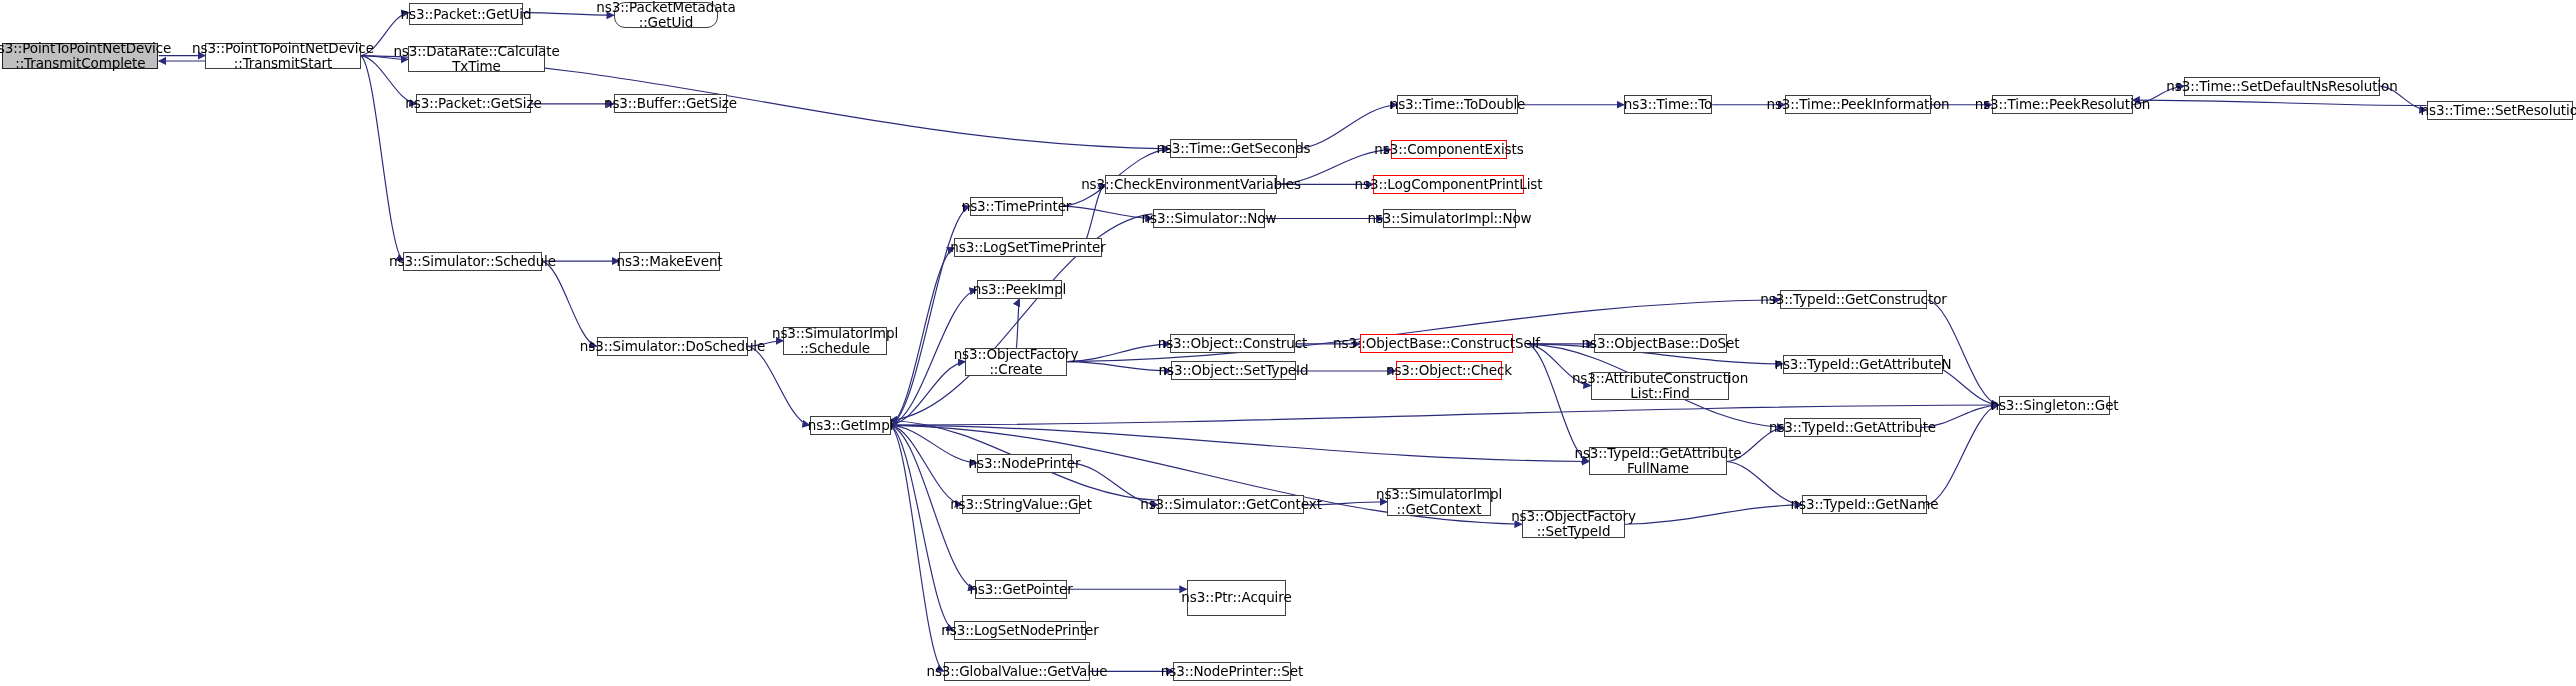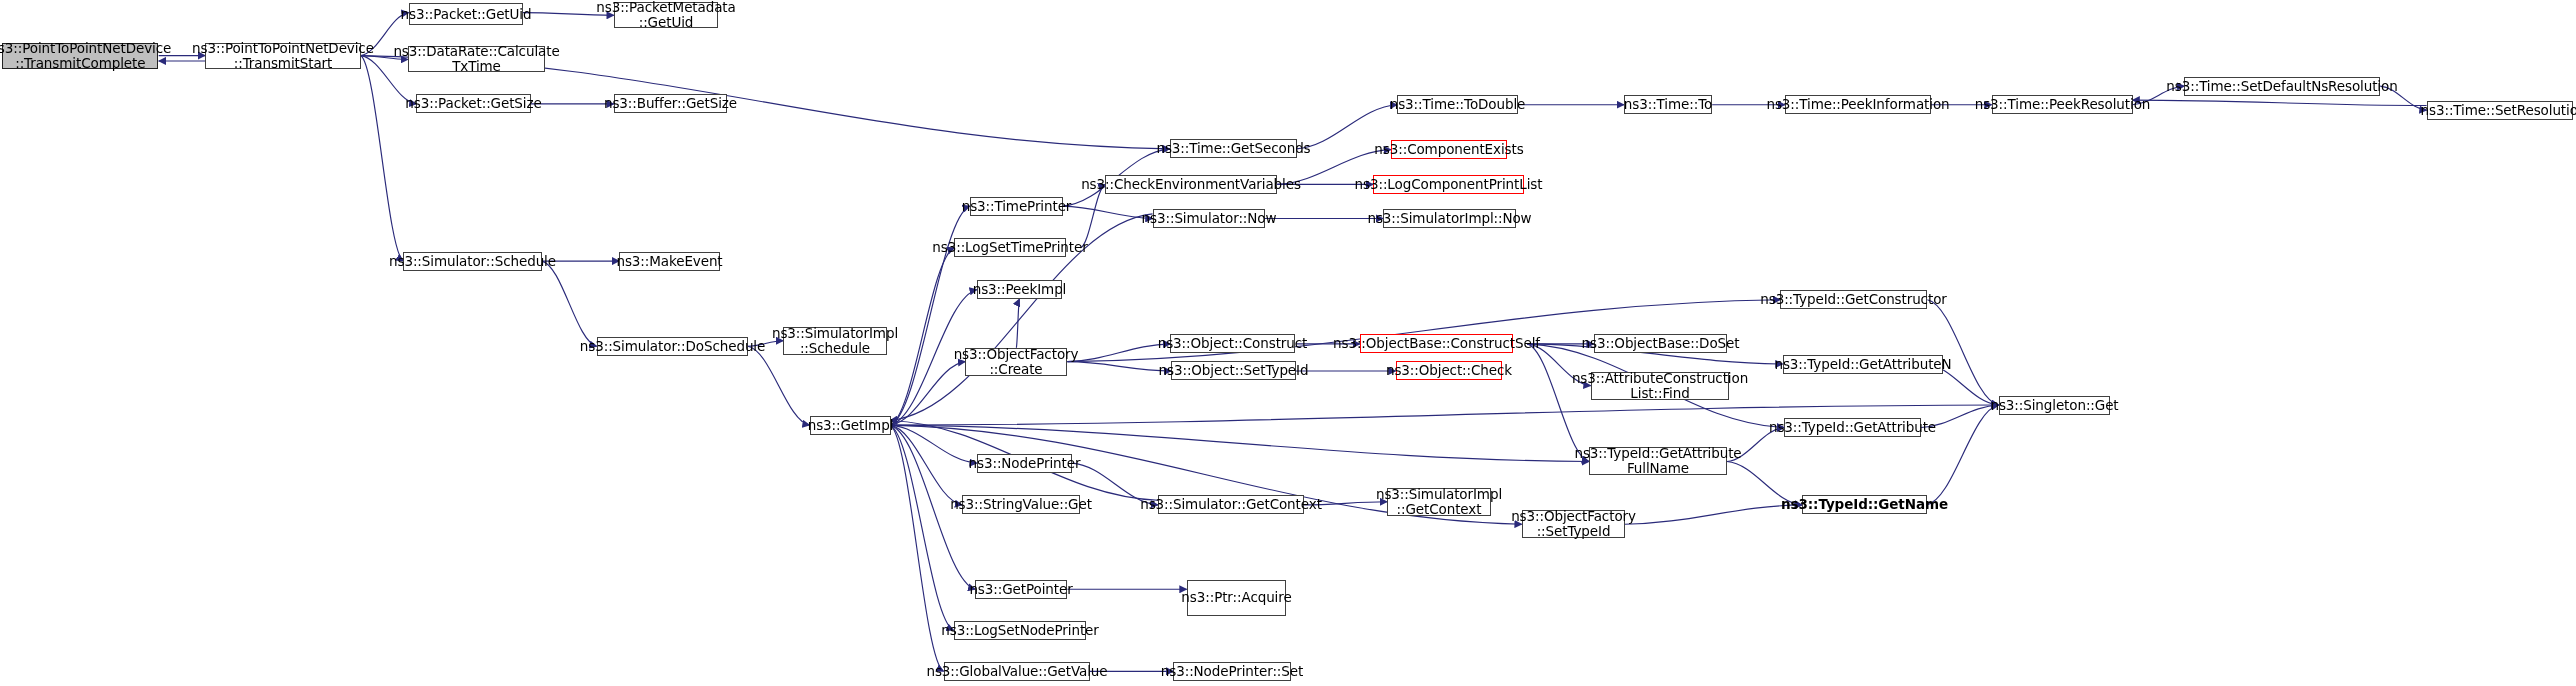--- a/index.html
+++ b/index.html
@@ -122,21 +122,21 @@
         <path d="M 1379 761 C 1436.75 761, 1475.25 761, 1533 761" fill="none" stroke="#2a2a7a" stroke-width="1.5" marker-end="url(#arrow)"></path>
         <path d="M 1407 867 C 1447.875 867, 1475.125 867, 1516 867" fill="none" stroke="#2a2a7a" stroke-width="1.5" marker-end="url(#arrow)"></path>
       </g>
   </svg>
   <div id="nodes">
       <div class="node current" style="left: 2.3px; top: 43px; width: 156px; height: 25.5px;">ns3::PointToPointNetDevice
 ::TransmitComplete</div>
       <div class="node" style="left: 205px; top: 43px; width: 156px; height: 25.5px;">ns3::PointToPointNetDevice
 ::TransmitStart</div>
       <div class="node" style="left: 409px; top: 3.1px; width: 114px; height: 22px;">ns3::Packet::GetUid</div>
-      <div class="node" style="left: 614px; top: 2.3px; width: 104px; height: 25.5px;">ns3::PacketMetadata
+      <div class="node" style="left: 614px; top: 2.3px; width: 104px; height: 25.5px; border-radius: 11px;">ns3::PacketMetadata
 ::GetUid</div>
       <div class="node" style="left: 408px; top: 46px; width: 137px; height: 25.5px;">ns3::DataRate::Calculate
 TxTime</div>
       <div class="node" style="left: 416px; top: 94px; width: 115px; height: 18.6px;">ns3::Packet::GetSize</div>
       <div class="node" style="left: 614px; top: 94px; width: 113px; height: 18.6px;">ns3::Buffer::GetSize</div>
       <div class="node" style="left: 403px; top: 252px; width: 139px; height: 18.6px;">ns3::Simulator::Schedule</div>
       <div class="node" style="left: 619px; top: 252px; width: 101px; height: 18.6px;">ns3::MakeEvent</div>
       <div class="node" style="left: 597px; top: 337px; width: 151px; height: 18.6px;">ns3::Simulator::DoSchedule</div>
       <div class="node" style="left: 783px; top: 327px; width: 104px; height: 28px;">ns3::SimulatorImpl
 ::Schedule</div>
@@ -146,38 +146,38 @@
       <div class="node red" style="left: 1373px; top: 175px; width: 151px; height: 18.6px;">ns3::LogComponentPrintList</div>
       <div class="node" style="left: 1105px; top: 175px; width: 172px; height: 18.6px;">ns3::CheckEnvironmentVariables</div>
       <div class="node" style="left: 1153px; top: 209px; width: 112px; height: 18.6px;">ns3::Simulator::Now</div>
       <div class="node" style="left: 1383px; top: 209px; width: 133px; height: 18.6px;">ns3::SimulatorImpl::Now</div>
       <div class="node" style="left: 1624px; top: 95px; width: 88px; height: 18.6px;">ns3::Time::To</div>
       <div class="node" style="left: 1785px; top: 95px; width: 146px; height: 18.6px;">ns3::Time::PeekInformation</div>
       <div class="node" style="left: 1992px; top: 95px; width: 141px; height: 18.6px;">ns3::Time::PeekResolution</div>
       <div class="node" style="left: 2184px; top: 77px; width: 196px; height: 18.6px;">ns3::Time::SetDefaultNsResolution</div>
       <div class="node" style="left: 2427px; top: 101px; width: 146px; height: 18.6px; padding-left: 10px;">ns3::Time::SetResolution</div>
       <div class="node" style="left: 970px; top: 197px; width: 93px; height: 18.6px;">ns3::TimePrinter</div>
-      <div class="node" style="left: 954px; top: 238px; width: 112px; height: 18.6px;">ns3::LogSetTimePrinter</div>
+      <div class="node" style="left: 954px; top: 238px; width: 148px; height: 18.6px;">ns3::LogSetTimePrinter</div>
       <div class="node" style="left: 977px; top: 280px; width: 85px; height: 18.6px;">ns3::PeekImpl</div>
       <div class="node" style="left: 810px; top: 416px; width: 81px; height: 18.6px;">ns3::GetImpl</div>
       <div class="node" style="left: 965px; top: 348px; width: 102px; height: 28px;">ns3::ObjectFactory
 ::Create</div>
       <div class="node" style="left: 1170px; top: 334px; width: 125px; height: 18.6px;">ns3::Object::Construct</div>
       <div class="node" style="left: 1171px; top: 361px; width: 125px; height: 18.6px;">ns3::Object::SetTypeId</div>
       <div class="node red" style="left: 1360px; top: 334px; width: 153px; height: 18.6px;">ns3::ObjectBase::ConstructSelf</div>
       <div class="node red" style="left: 1396px; top: 361px; width: 106px; height: 18.6px;">ns3::Object::Check</div>
       <div class="node" style="left: 1594px; top: 334px; width: 133px; height: 18.6px;">ns3::ObjectBase::DoSet</div>
       <div class="node" style="left: 1591px; top: 372px; width: 138px; height: 28px;">ns3::AttributeConstruction
 List::Find</div>
       <div class="node" style="left: 1780px; top: 290px; width: 147px; height: 18.6px;">ns3::TypeId::GetConstructor</div>
       <div class="node" style="left: 1783px; top: 355px; width: 160px; height: 18.6px;">ns3::TypeId::GetAttributeN</div>
       <div class="node" style="left: 1784px; top: 418px; width: 137px; height: 18.6px;">ns3::TypeId::GetAttribute</div>
       <div class="node" style="left: 1589px; top: 447px; width: 138px; height: 28px;">ns3::TypeId::GetAttribute
 FullName</div>
-      <div class="node" style="left: 1802px; top: 495px; width: 125px; height: 18.6px; font-weight: bold;">ns3::TypeId::GetName</div>
+      <div class="node" style="left: 1802px; top: 495px; width: 125px; height: 18.6px;">ns3::TypeId::GetName</div>
       <div class="node" style="left: 1522px; top: 510px; width: 103px; height: 28px;">ns3::ObjectFactory
 ::SetTypeId</div>
       <div class="node" style="left: 1999px; top: 396px; width: 111px; height: 18.6px;">ns3::Singleton::Get</div>
       <div class="node" style="left: 977px; top: 454px; width: 95px; height: 18.6px;">ns3::NodePrinter</div>
       <div class="node" style="left: 962px; top: 495px; width: 118px; height: 18.6px;">ns3::StringValue::Get</div>
       <div class="node" style="left: 1158px; top: 495px; width: 146px; height: 18.6px;">ns3::Simulator::GetContext</div>
       <div class="node" style="left: 1387px; top: 488px; width: 104px; height: 28px;">ns3::SimulatorImpl
 ::GetContext</div>
       <div class="node" style="left: 975px; top: 580px; width: 92px; height: 18.6px;">ns3::GetPointer</div>
       <div class="node" style="left: 1187px; top: 580px; width: 99px; height: 36px;">ns3::Ptr::Acquire</div>

